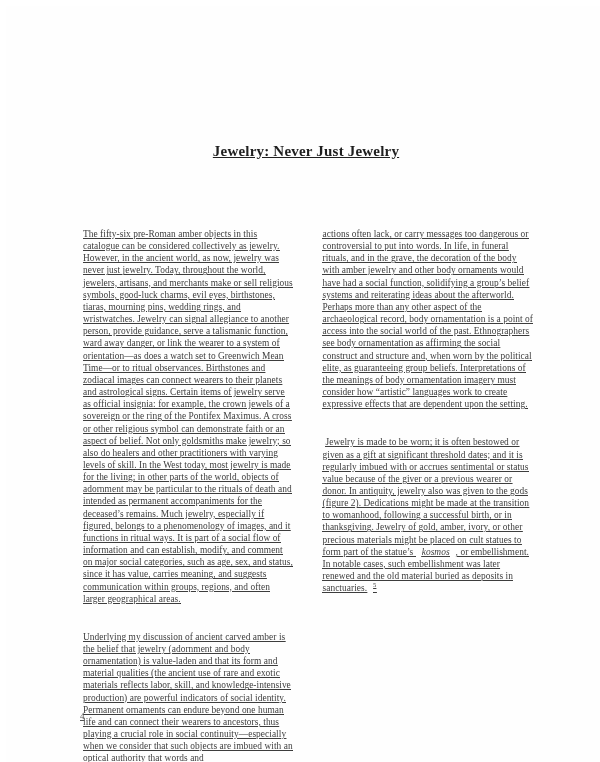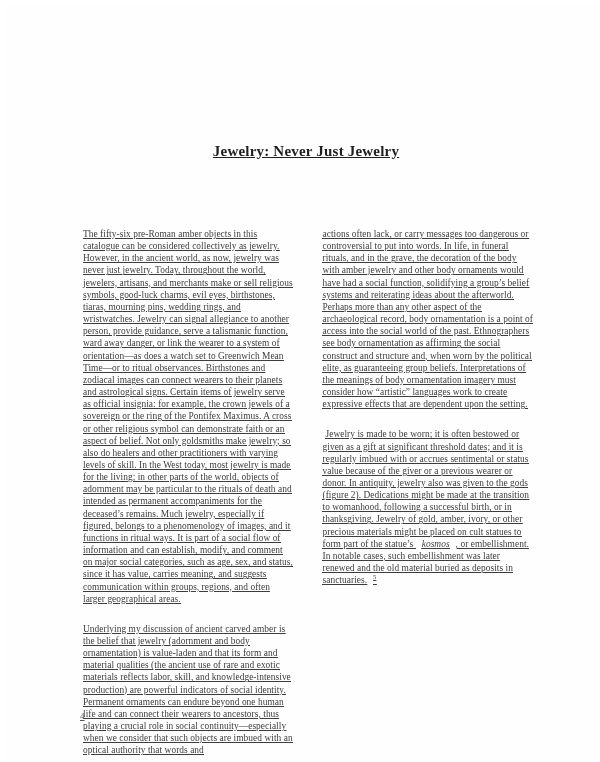--- a/index.html
+++ b/index.html
@@ -36,21 +36,21 @@
   }
   .column {
     flex: 1 1 0;
     min-width: 0;
   }
   .column p {
     font-size: 9.4px;
     line-height: 12.15px;
     color: #3d3d3d;
     text-align: left;
-    margin-bottom: 12px;
+    margin-bottom: 20px;
     letter-spacing: 0.05px;
   }
   .column p:last-child { margin-bottom: 0; }
   .italic-term { font-style: italic; }
   sup.footnote {
     font-size: 6.5px;
     line-height: 0;
     vertical-align: super;
     color: #3d3d3d;
   }

